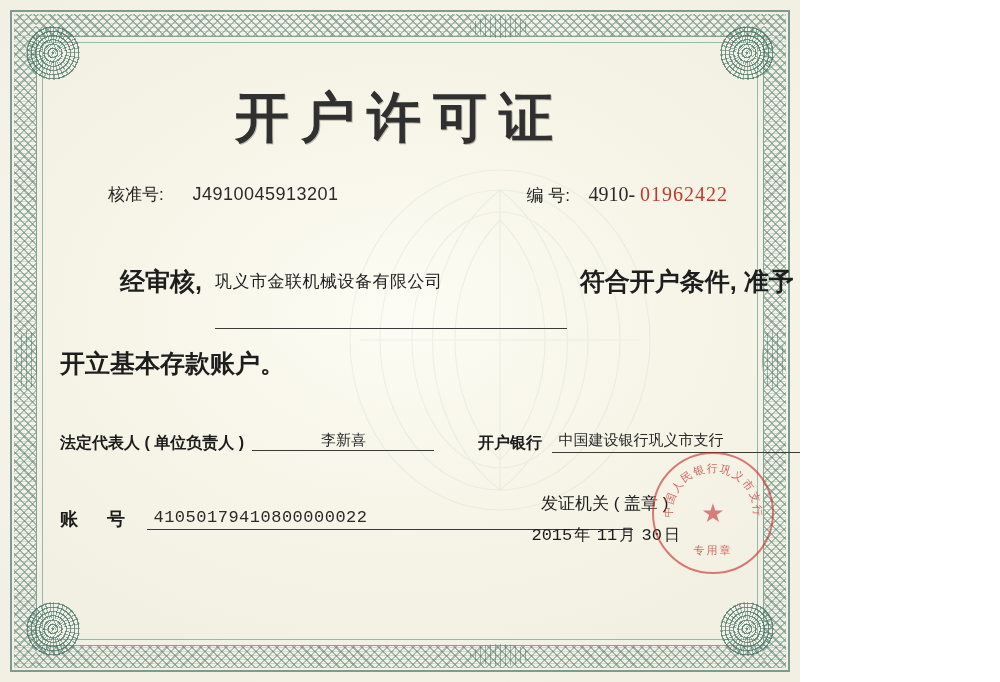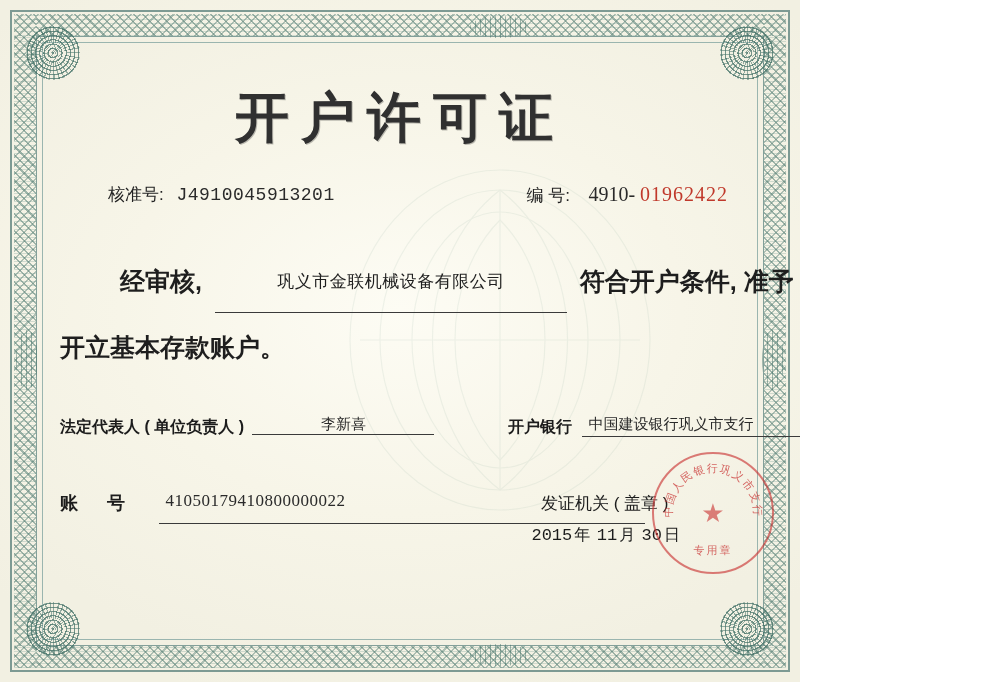--- a/index.html
+++ b/index.html
@@ -137,23 +137,23 @@
     font-size: 17px;
   }
   .approval-left {
     position: absolute;
     left: 48px;
     top: 0;
     white-space: nowrap;
   }
   .approval-left .lbl { font-size: 17px; color: #222; }
   .approval-left .val {
-    font-family: Liberation Mono, monospace;
+    font-family: Liberation Sans, sans-serif;
     font-size: 18px;
-    margin-left: 8px;
+    margin-left: 24px;
     letter-spacing: 0.5px;
   }
   .approval-right {
     position: absolute;
     right: 12px;
     top: 0;
     white-space: nowrap;
   }
   .approval-right .lbl { font-size: 17px; color: #222; }
   .approval-right .prefix {
@@ -176,25 +176,25 @@
     color: #1e1e1e;
   }
   .body-line1 {
     position: relative;
     padding-left: 60px;
     white-space: nowrap;
   }
   .fill-company {
     display: inline-block;
     min-width: 352px;
-    text-align: center;
+    text-align: left;
     font-size: 17px;
     font-weight: normal;
     border-bottom: 1.5px solid #3a3a3a;
-    padding-bottom: 2px;
+    padding-bottom: 18px;
     margin: 0 6px;
     vertical-align: 3px;
     letter-spacing: 0.5px;
   }
   .body-line2 {
     padding-left: 0px;
     margin-top: 6px;
   }
 
   .row-rep {
@@ -213,21 +213,21 @@
     min-width: 182px;
     text-align: center;
     font-size: 15px;
     border-bottom: 1.5px solid #3a3a3a;
     padding-bottom: 0;
     margin-left: 4px;
     vertical-align: 3px;
   }
   .bank-group {
     position: absolute;
-    left: 448px;
+    left: 418px;
     top: 0;
     white-space: nowrap;
   }
   .fill-bank {
     display: inline-block;
     min-width: 282px;
     text-align: left;
     font-size: 15px;
     border-bottom: 1.5px solid #3a3a3a;
     padding-bottom: 2px;
@@ -245,26 +245,26 @@
   .acct-label {
     font-size: 18px;
     font-weight: bold;
     color: #1c1c1c;
     letter-spacing: 12px;
   }
   .fill-account {
     display: inline-block;
     min-width: 480px;
     text-align: left;
-    font-family: Liberation Serif, serif;
+    font-family: Liberation Mono, monospace;
     font-size: 17px;
     border-bottom: 1.5px solid #3a3a3a;
-    padding-bottom: 12px;
+    padding-bottom: 2px;
     padding-left: 6px;
-    margin-left: 18px;
+    margin-left: 6px;
     vertical-align: 3px;
     letter-spacing: 0.5px;
   }
 
   .issuer-block {
     position: absolute;
     right: 60px;
     bottom: 76px;
     text-align: center;
     white-space: nowrap;

